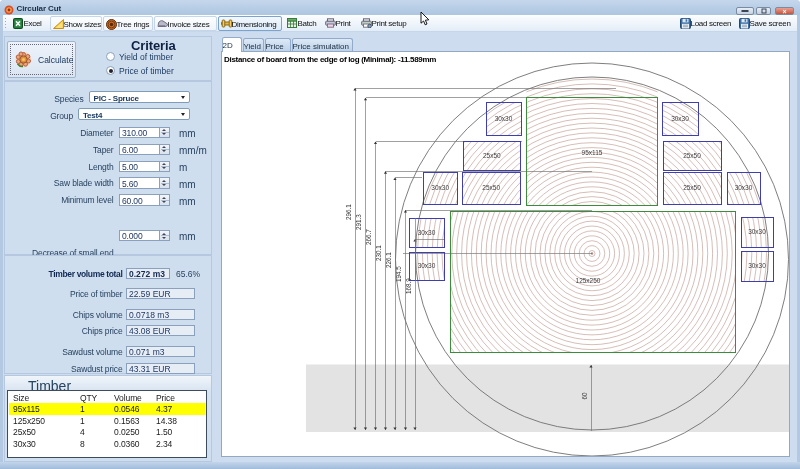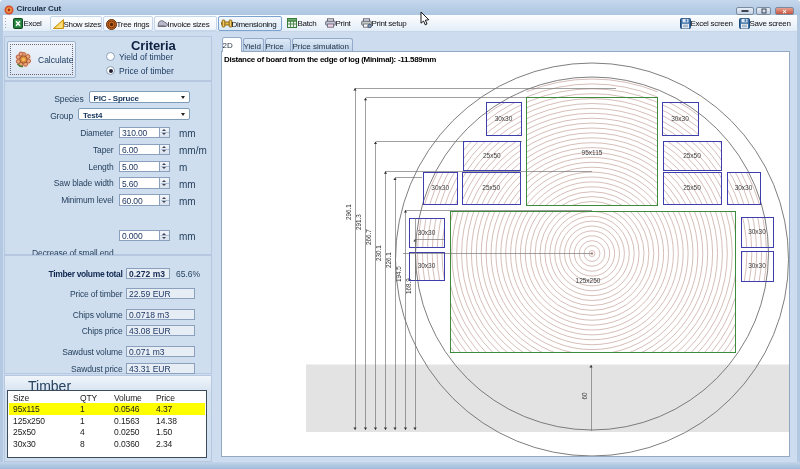--- a/index.html
+++ b/index.html
@@ -271,21 +271,21 @@
         <span>Print setup</span>
       </div>
       <div class="tb" style="left:675px;width:58px">
         <svg width="11" height="11" viewBox="0 0 11 11">
           <rect x="0.5" y="0.5" width="10" height="10" rx="1" fill="#3a6ea5" stroke="#1f4a78"></rect>
           <rect x="2.5" y="0.8" width="6" height="3.6" fill="#dce8f4"></rect>
           <rect x="5.6" y="1.3" width="1.6" height="2.4" fill="#3a6ea5"></rect>
           <rect x="2" y="5.8" width="7" height="4.7" fill="#e8eef6"></rect>
           <path d="M3 7.2 H8 M3 8.7 H8" stroke="#9ab"></path>
         </svg>
-        <span>Excel screen</span>
+        <span>Load screen</span>
       </div>
       <div class="tb" style="left:734px;width:59px">
         <svg width="11" height="11" viewBox="0 0 11 11">
           <rect x="0.5" y="0.5" width="10" height="10" rx="1" fill="#3a6ea5" stroke="#1f4a78"></rect>
           <rect x="2.5" y="0.8" width="6" height="3.6" fill="#dce8f4"></rect>
           <rect x="5.6" y="1.3" width="1.6" height="2.4" fill="#3a6ea5"></rect>
           <rect x="2" y="5.8" width="7" height="4.7" fill="#e8eef6"></rect>
           <path d="M3 7.2 H8 M3 8.7 H8" stroke="#9ab"></path>
         </svg>
         <span>Save screen</span>

